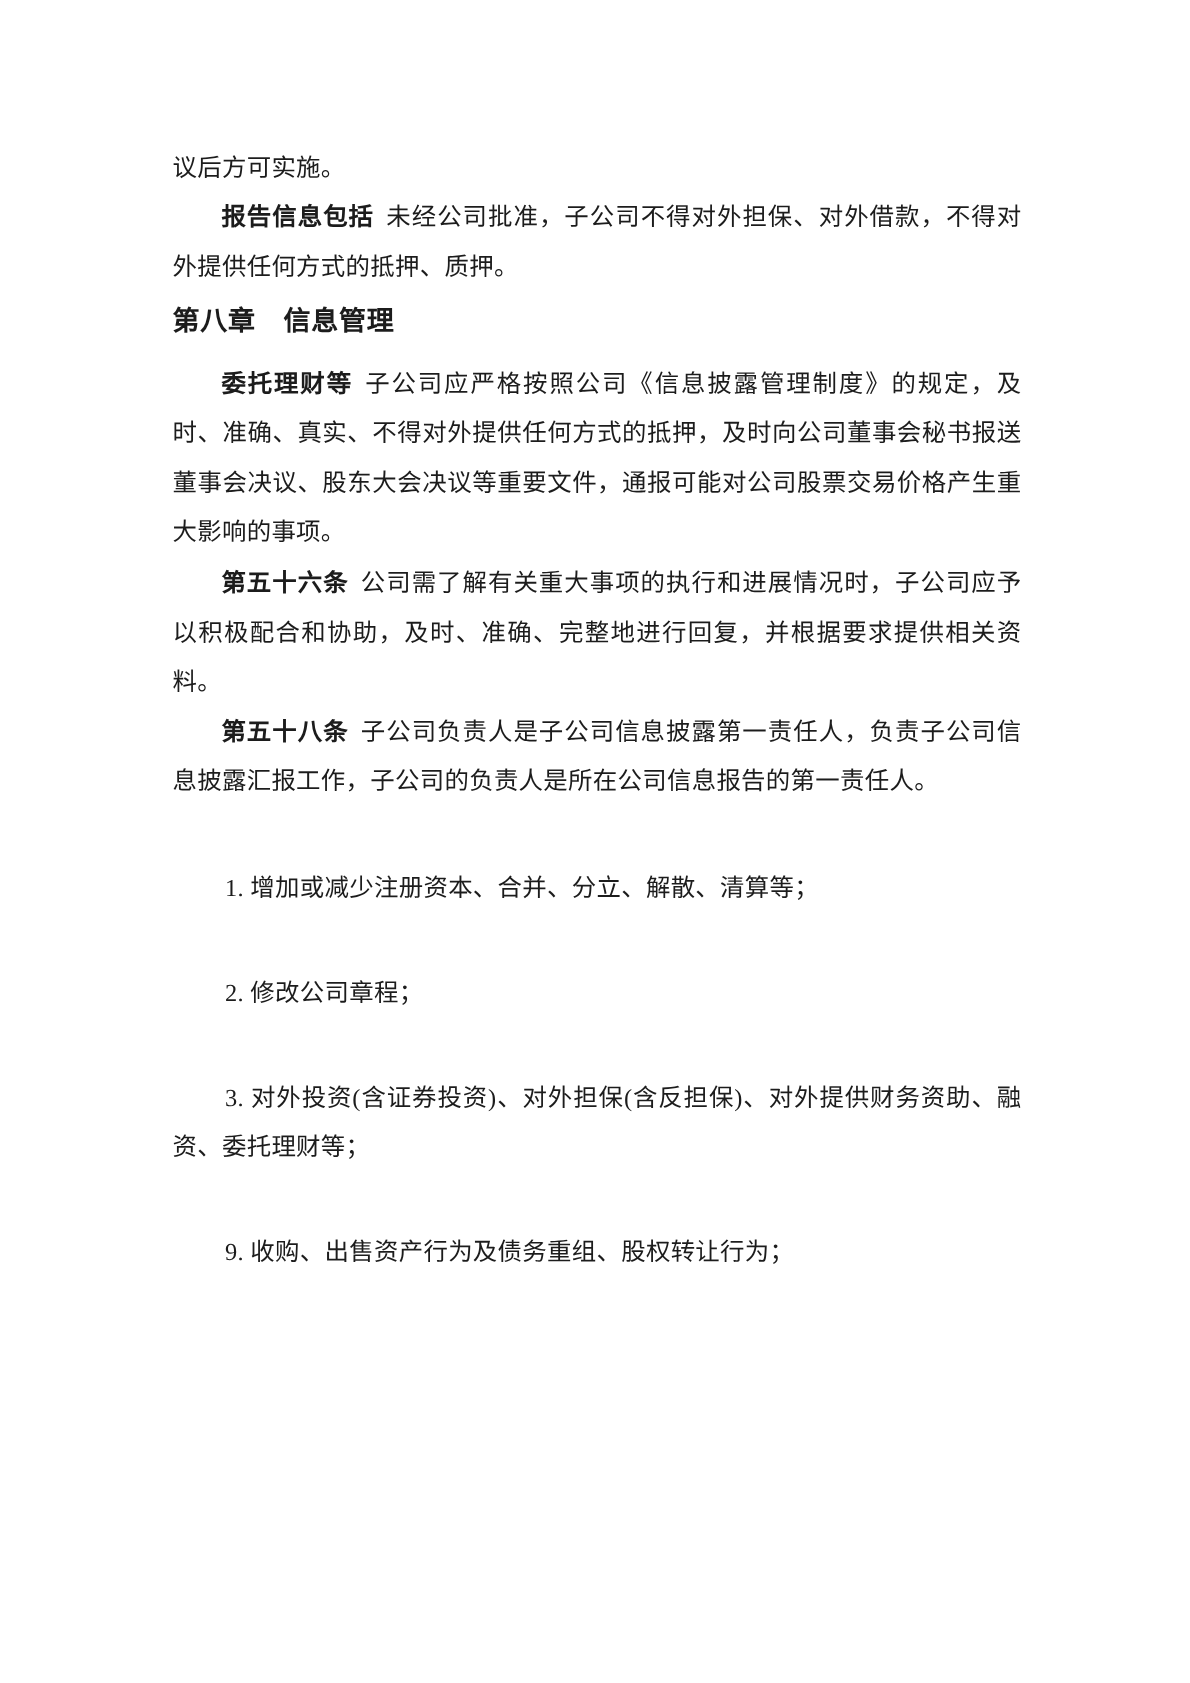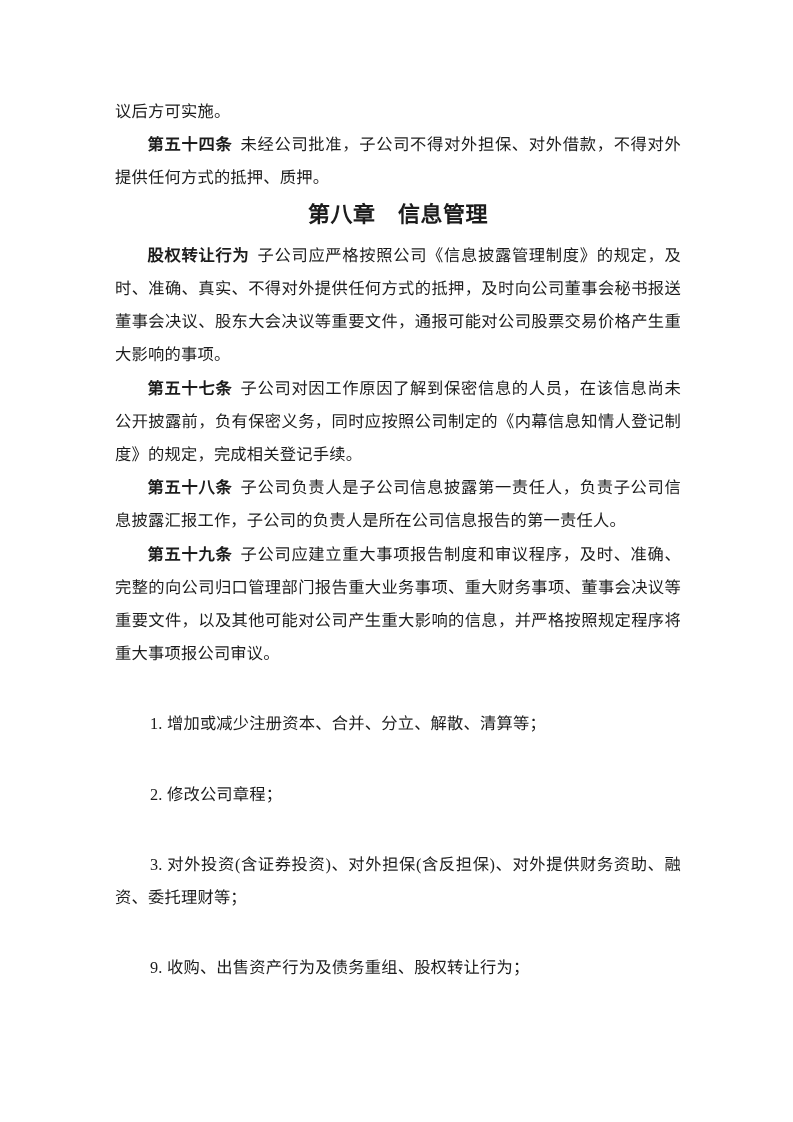--- a/index.html
+++ b/index.html
@@ -36,48 +36,47 @@
   .para.item {
     text-indent: 2.15em;
     margin-top: 37px;
   }
   .prefix {
     font-weight: bold;
     margin-right: 0.5em;
   }
   .chapter {
     margin: 3px 0 8px 0;
-    font-size: 22px;
+    font-size: 18px;
     font-weight: bold;
-    text-align: center;
+    text-align: left;
     line-height: 33.2px;
     letter-spacing: 0.5px;
   }
 </style>
 </head>
 <body>
 
 <div class="page">
   <div class="content">
 
     <p class="para">议后方可实施。</p>
 
-    <p class="para indent"><span class="prefix">第五十四条</span><span>未经公司批准，子公司不得对外担保、对外借款，不得对外提供任何方式的抵押、质押。</span></p>
+    <p class="para indent"><span class="prefix">报告信息包括</span><span>未经公司批准，子公司不得对外担保、对外借款，不得对外提供任何方式的抵押、质押。</span></p>
 
     <div class="chapter">第八章　信息管理</div>
 
-    <p class="para indent"><span class="prefix">股权转让行为</span><span>子公司应严格按照公司《信息披露管理制度》的规定，及时、准确、真实、不得对外提供任何方式的抵押，及时向公司董事会秘书报送董事会决议、股东大会决议等重要文件，通报可能对公司股票交易价格产生重大影响的事项。</span></p>
+    <p class="para indent"><span class="prefix">委托理财等</span><span>子公司应严格按照公司《信息披露管理制度》的规定，及时、准确、真实、不得对外提供任何方式的抵押，及时向公司董事会秘书报送董事会决议、股东大会决议等重要文件，通报可能对公司股票交易价格产生重大影响的事项。</span></p>
 
+    <p class="para indent"><span class="prefix">第五十六条</span><span>公司需了解有关重大事项的执行和进展情况时，子公司应予以积极配合和协助，及时、准确、完整地进行回复，并根据要求提供相关资料。</span></p>
 
-    <p class="para indent"><span class="prefix">第五十七条</span><span>子公司对因工作原因了解到保密信息的人员，在该信息尚未公开披露前，负有保密义务，同时应按照公司制定的《内幕信息知情人登记制度》的规定，完成相关登记手续。</span></p>
 
     <p class="para indent"><span class="prefix">第五十八条</span><span>子公司负责人是子公司信息披露第一责任人，负责子公司信息披露汇报工作，子公司的负责人是所在公司信息报告的第一责任人。</span></p>
 
 
-    <p class="para indent"><span class="prefix">第五十九条</span><span>子公司应建立重大事项报告制度和审议程序，及时、准确、完整的向公司归口管理部门报告重大业务事项、重大财务事项、董事会决议等重要文件，以及其他可能对公司产生重大影响的信息，并严格按照规定程序将重大事项报公司审议。</span></p>
 
 
     <p class="para item">1. 增加或减少注册资本、合并、分立、解散、清算等；</p>
 
     <p class="para item">2. 修改公司章程；</p>
 
     <p class="para item">3. 对外投资(含证券投资)、对外担保(含反担保)、对外提供财务资助、融资、委托理财等；</p>
 
     <p class="para item">9. 收购、出售资产行为及债务重组、股权转让行为；</p>
 

